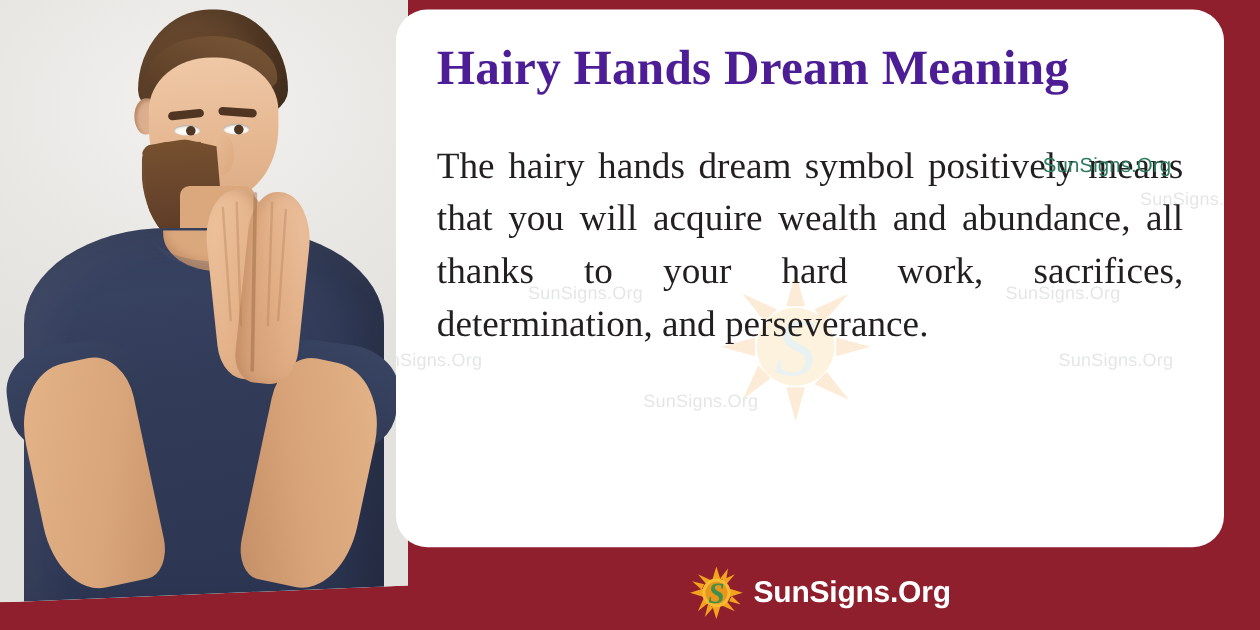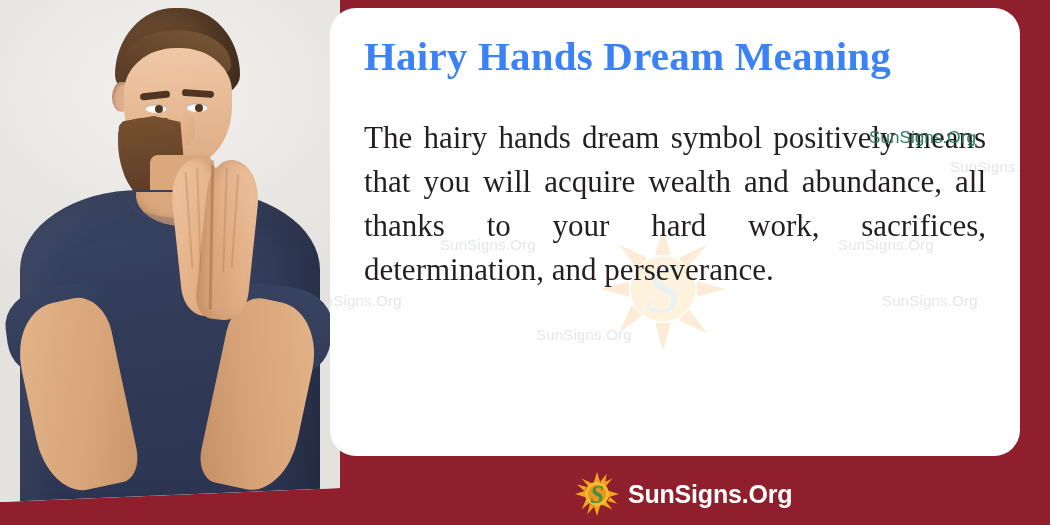--- a/index.html
+++ b/index.html
@@ -172,21 +172,21 @@
     position:absolute;color:#cfd3d2;opacity:.55;
     font-family:"Liberation Sans", sans-serif;
     font-size:15px;letter-spacing:.2px;white-space:nowrap;pointer-events:none;
   }
   .card-inner{position:relative;z-index:3;padding:26px 30px 0 34px;}
   .title{
     margin:0;
     font-family:"Liberation Serif", serif;
     font-weight:bold;
     font-size:41px;
-    color:#3b82f6;
+    color:#4c1d95;
     letter-spacing:.2px;
     line-height:1.12;
     white-space:nowrap;
   }
   .title-wm{
     position:absolute;right:44px;top:120px;z-index:4;
     color:#2f7d5f;
     font-family:"Liberation Sans", sans-serif;
     font-size:17px;
     letter-spacing:.1px;

